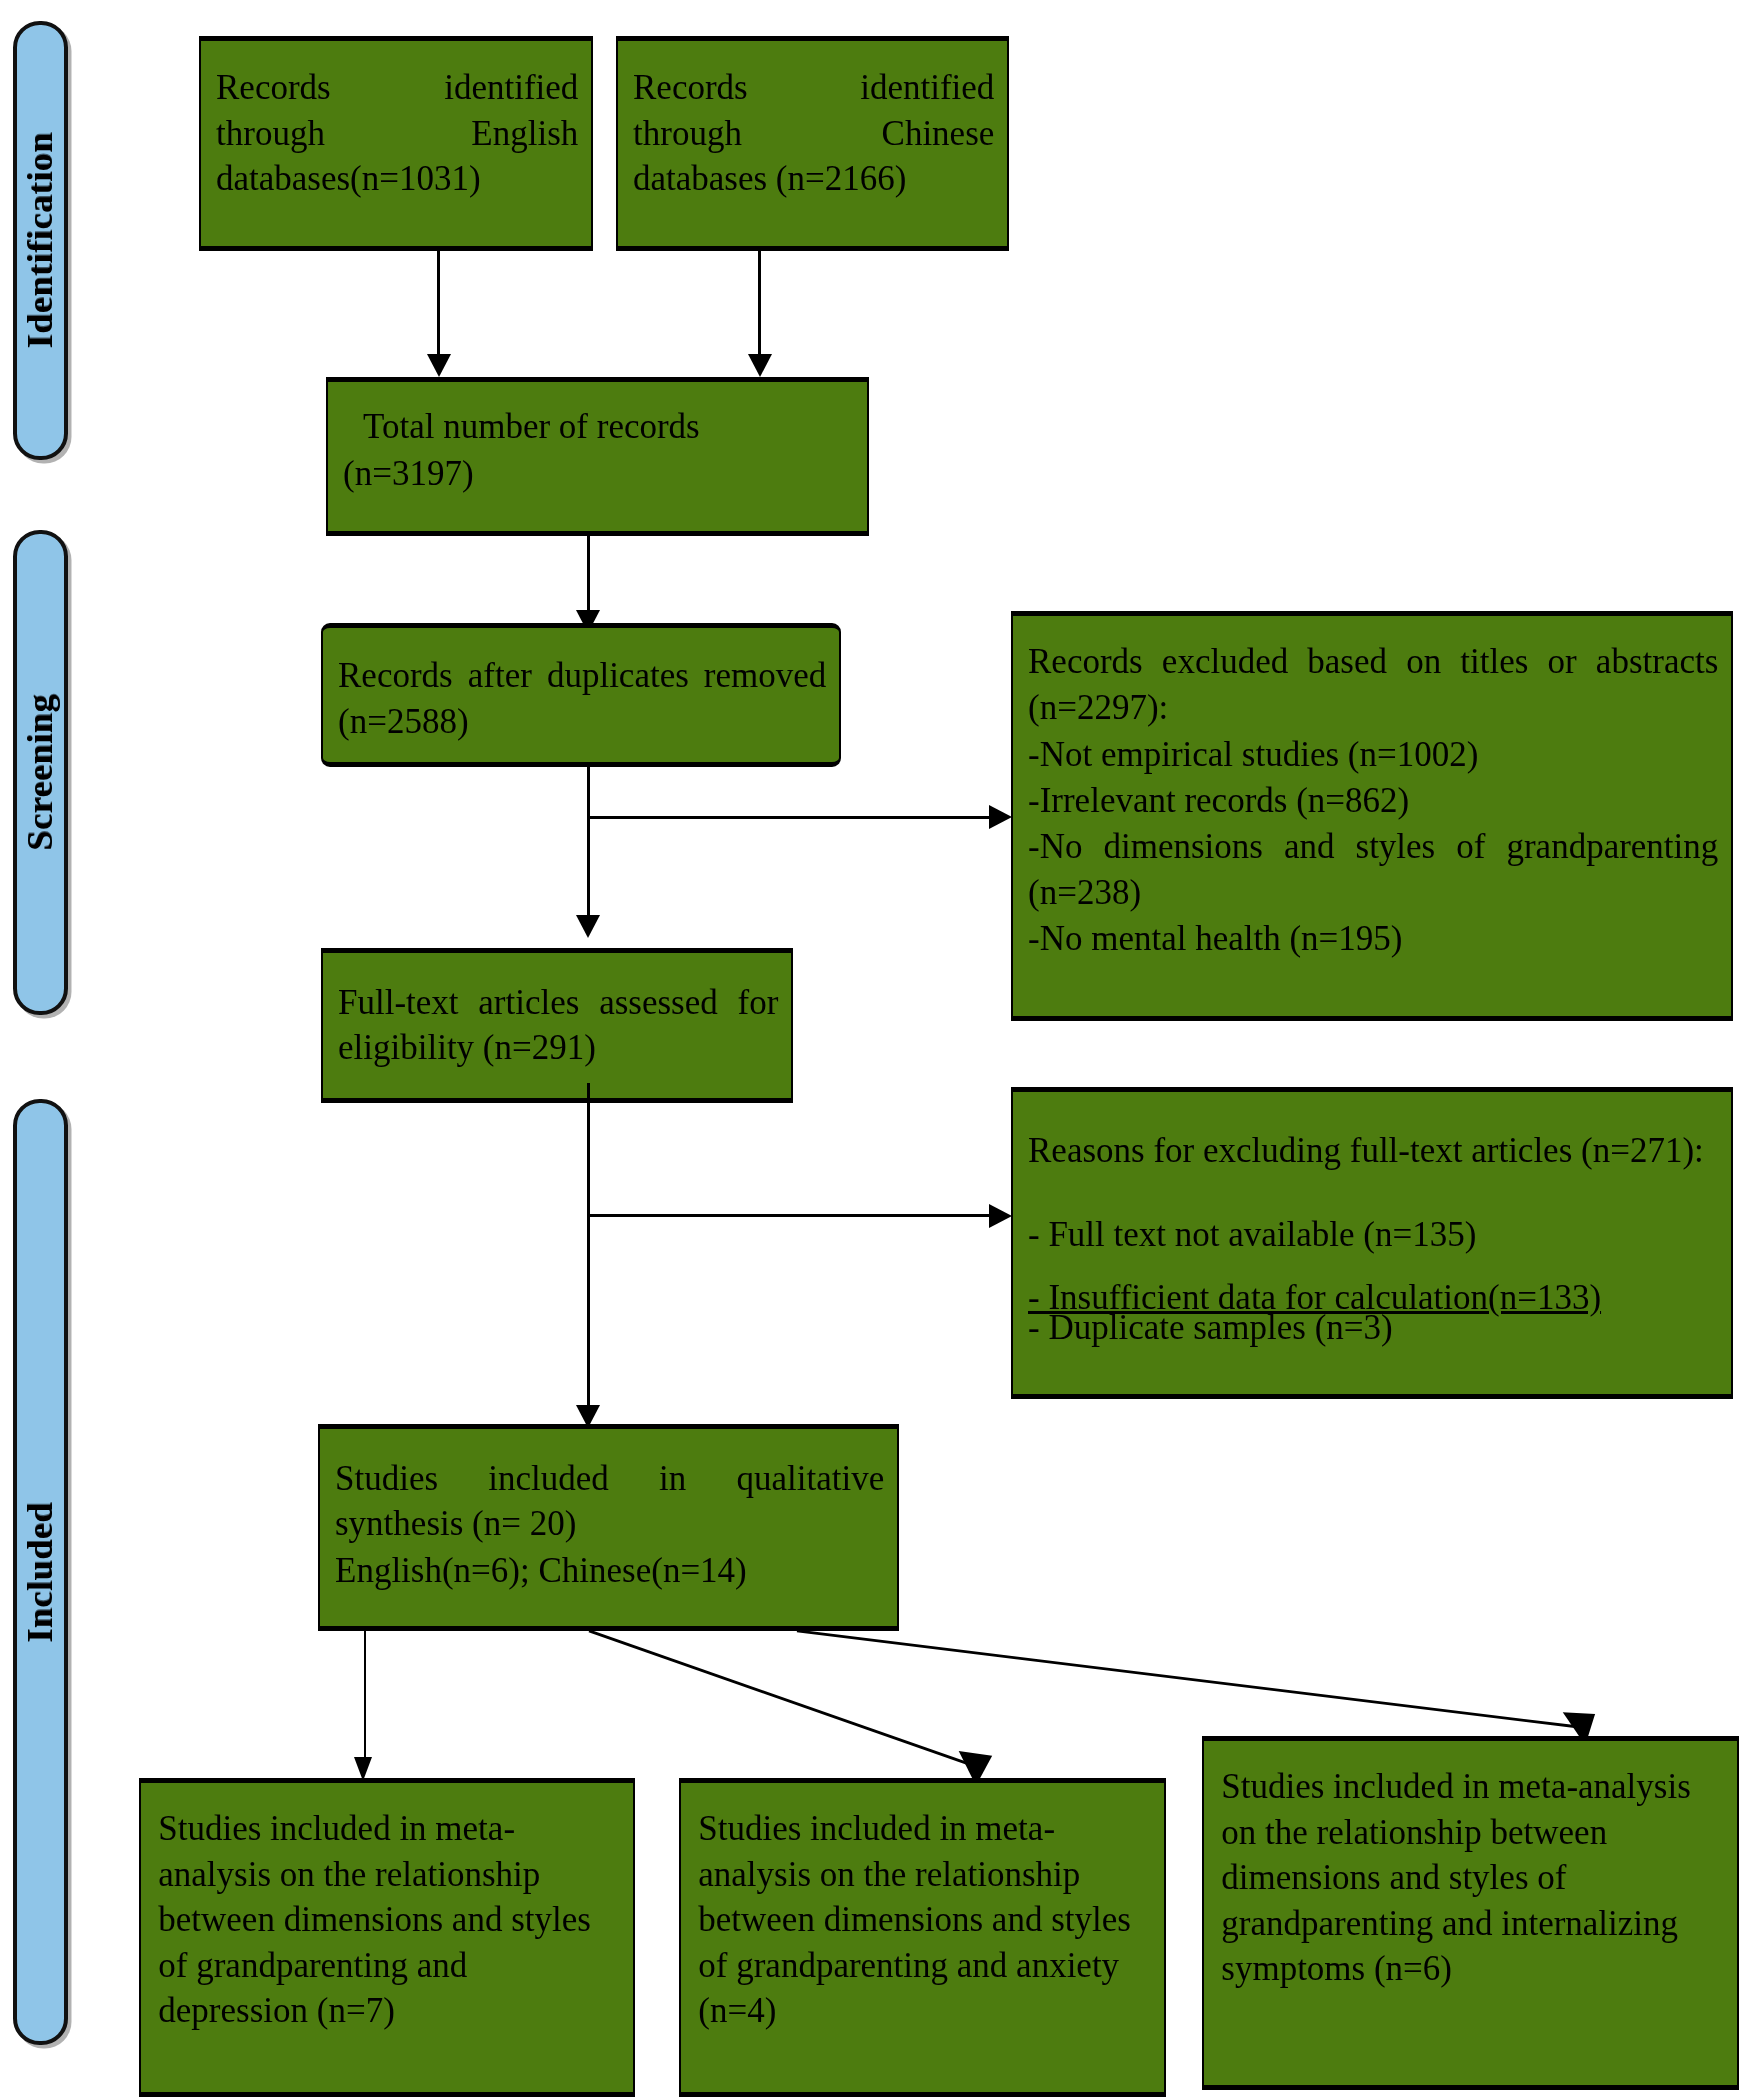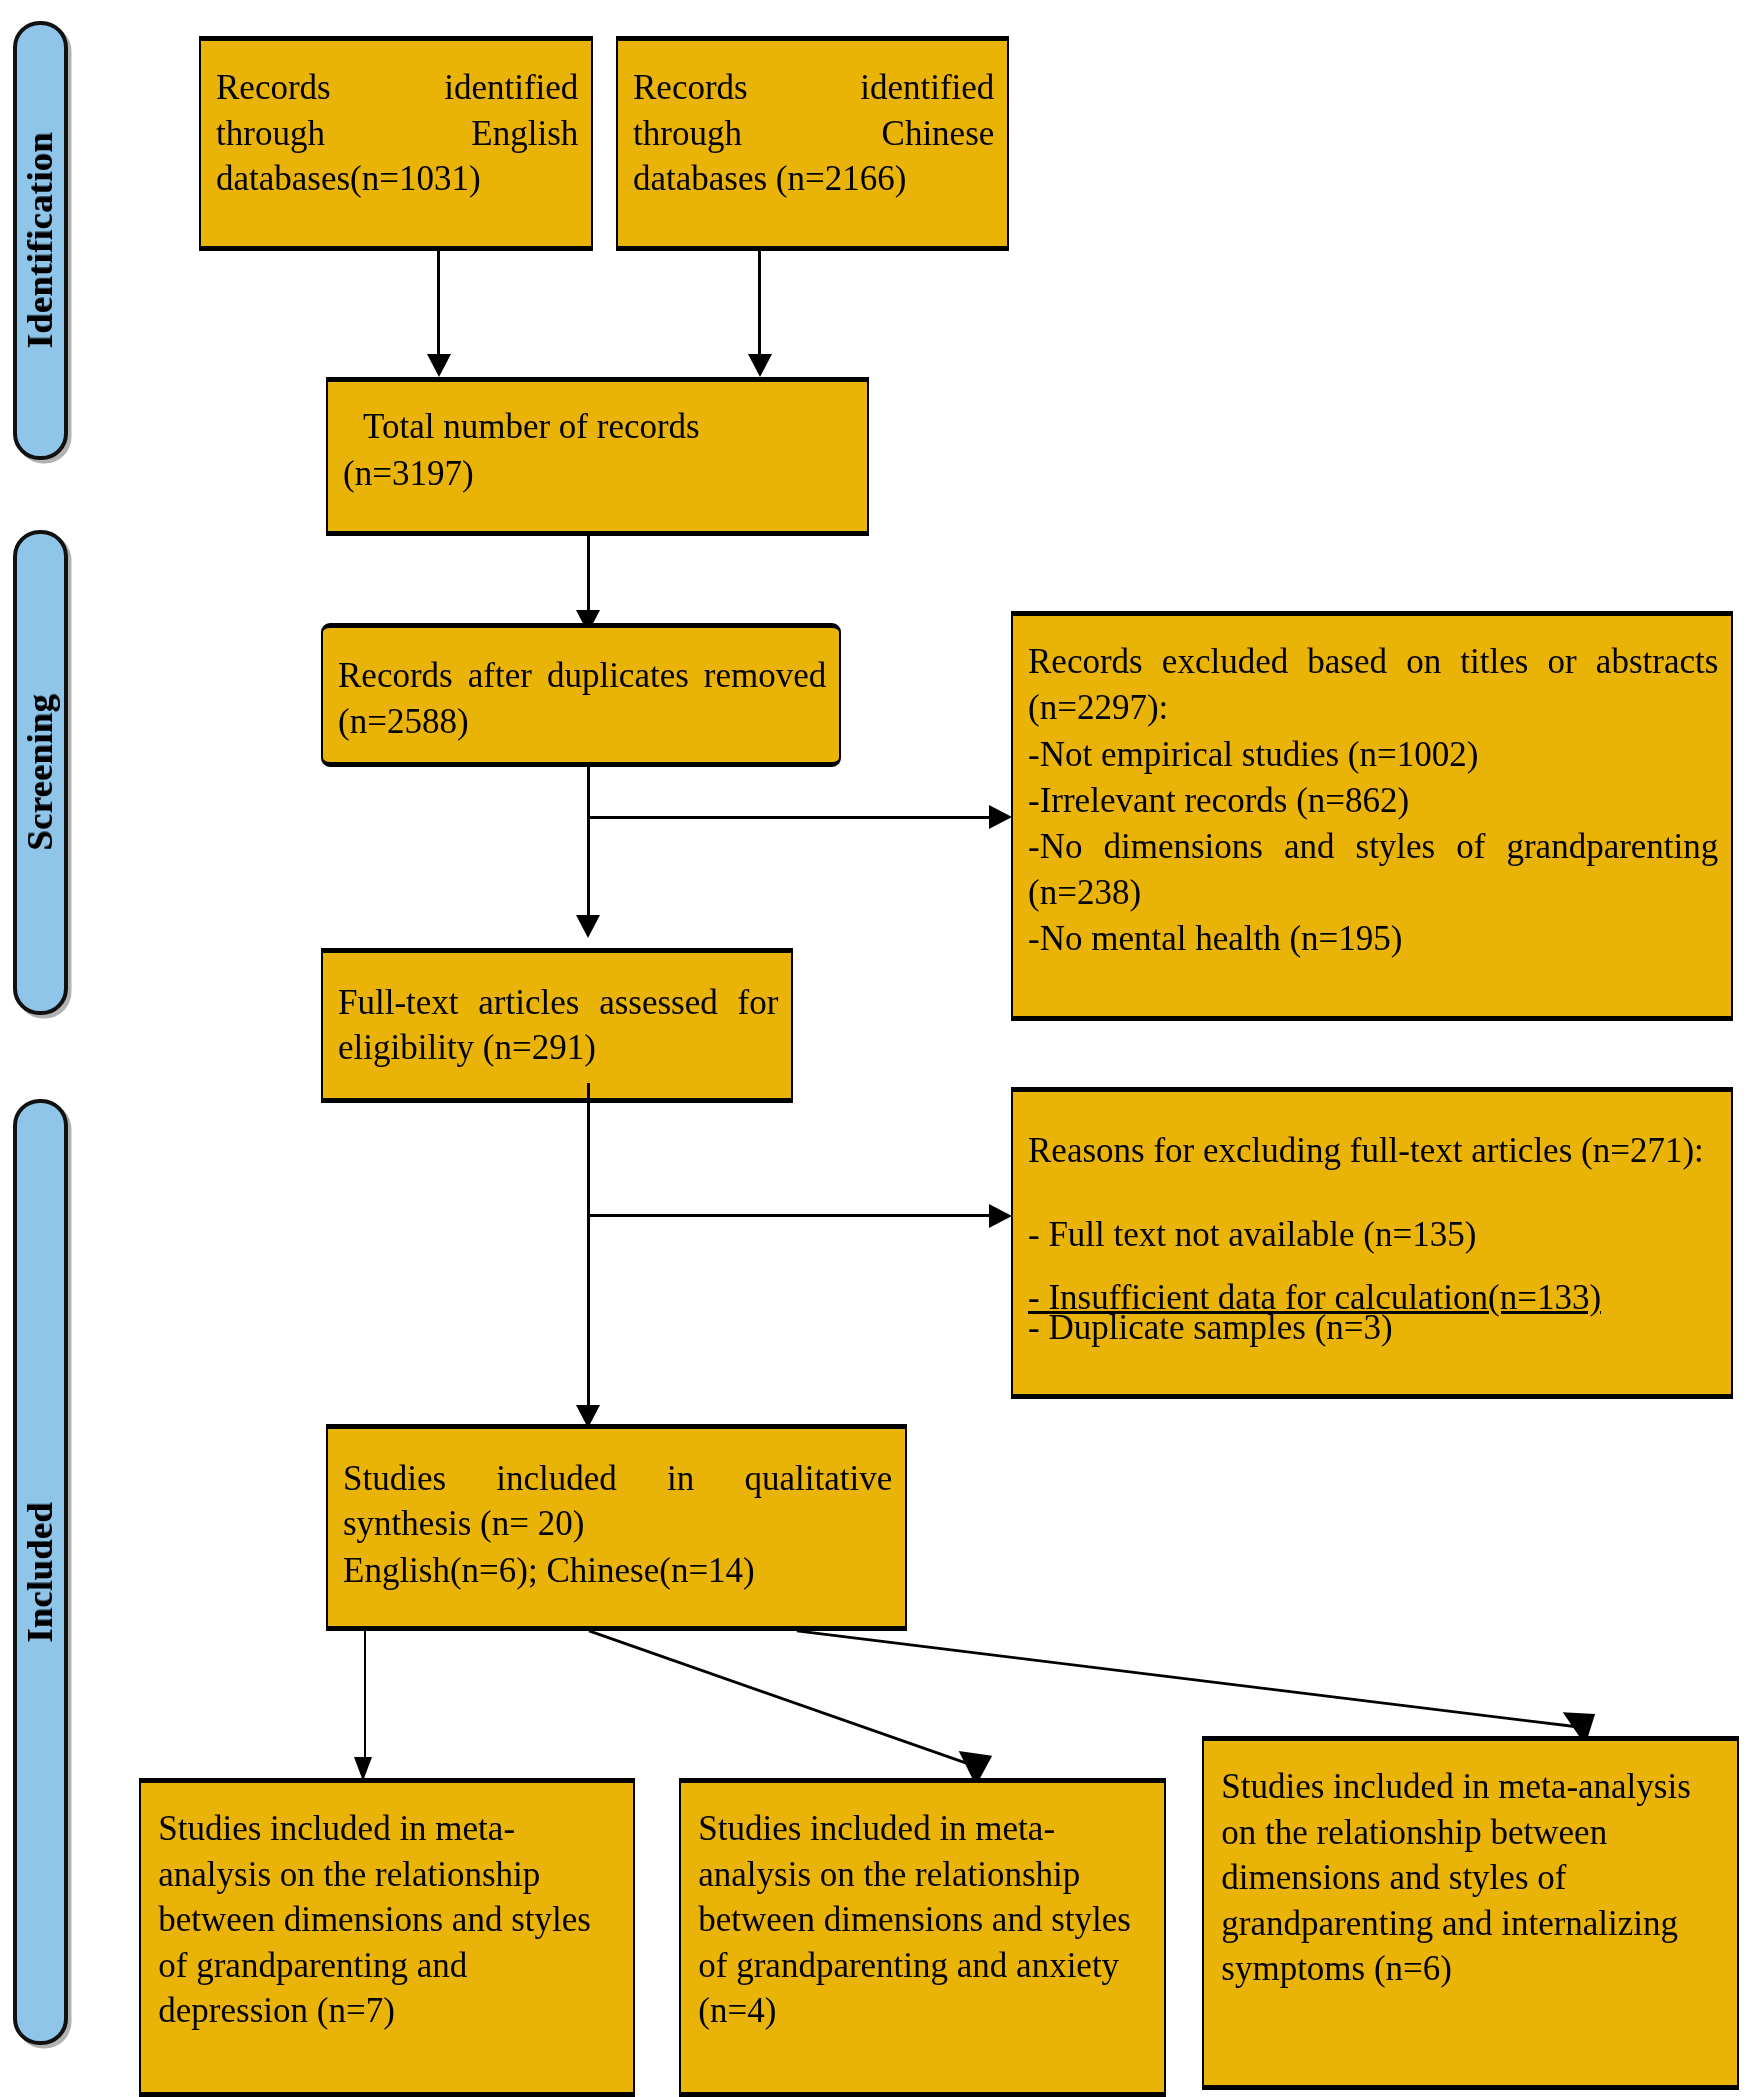--- a/index.html
+++ b/index.html
@@ -37,21 +37,21 @@
     letter-spacing: 0.6px;
     white-space: nowrap;
     color: #000;
     text-shadow: 1.2px 0 0 rgba(0,0,0,0.55);
   }
 
   
   .fbox {
     position: absolute;
     box-sizing: border-box;
-    background: #eab308;
+    background: #4d7c0f;
     border: 2.9px solid #000000;
     border-top-width: 5.2px;
     border-bottom-width: 5.2px;
   }
   .fbox .ftext {
     position: absolute;
     left: 15px;
     right: 12.7px;
     font-size: 35px;
     line-height: 1.30;
@@ -161,21 +161,21 @@
     <div class="ftext" style="top:183px; text-align:left;text-decoration:underline;">- Insufficient data for calculation(n=133)</div>
     <div class="ftext" style="top:213px; text-align:left;">- Duplicate samples (n=3)</div>
   </div>
 
   <div class="vline" style="left:587px; top:1083px; height:323px;"></div>
   <div class="arrowdown" style="left:576px; top:1405px;"></div>
 
   <div class="hline" style="left:587px; top:1214px; width:404px;"></div>
   <div class="arrowright" style="left:989px; top:1204px;"></div>
 
-  <div class="fbox just" style="left:326px; top:1424px; width:581px; height:207px;">
+  <div class="fbox just" style="left:318px; top:1424px; width:581px; height:207px;">
     <div class="ftext" style="top:26.6px;">Studies included in qualitative synthesis (n= 20)</div>
     <div class="ftext" style="top:119px; text-align:left;">English(n=6); Chinese(n=14)</div>
   </div>
 
   <div class="vline" style="left:364px; top:1631px; width:2.3px; height:128px;"></div>
   <div class="arrowdown" style="left:354px; top:1757px; border-left-width:9.8px; border-right-width:9.8px; border-top-width:24px;"></div>
 
   <svg class="diag" viewBox="0 0 3051 3631" preserveAspectRatio="none">
 
     <line x1="1020" y1="2824" x2="1682" y2="3056" stroke="#000" stroke-width="5"></line>

